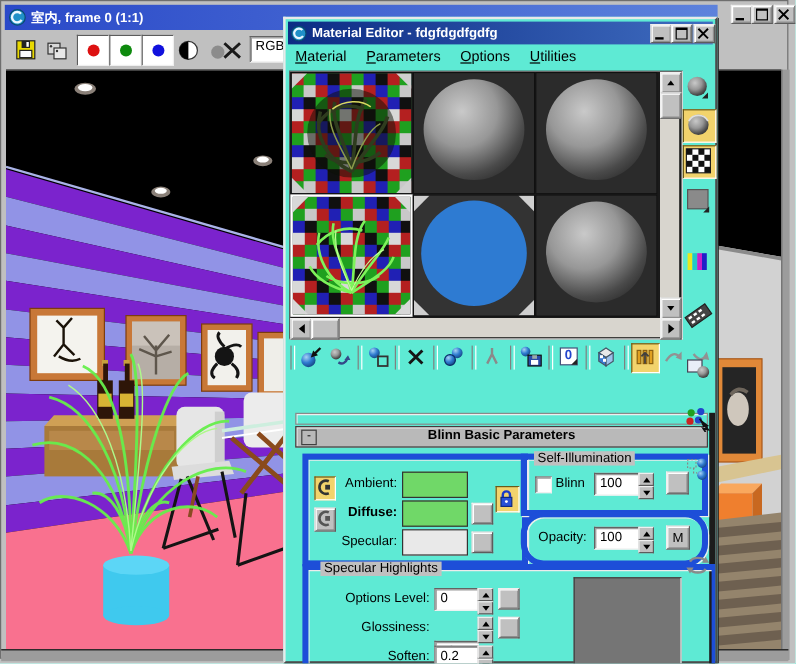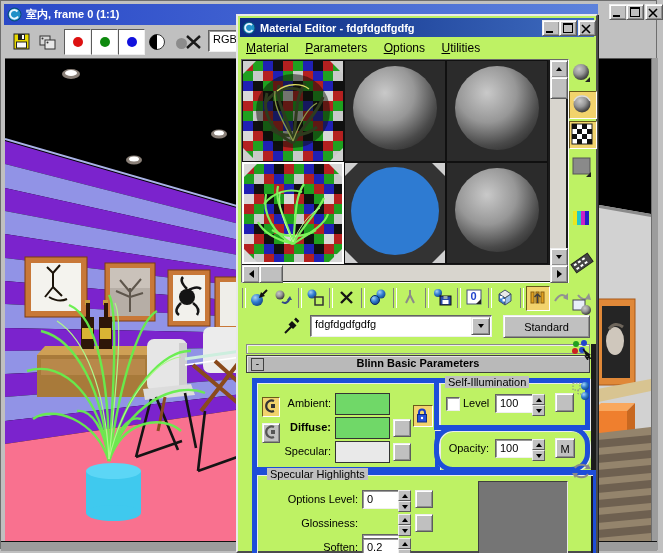--- a/index.html
+++ b/index.html
@@ -263,21 +263,21 @@
   </div>
   <div class="winbtn" style="left:626px;top:4px;">
     <div style="position:absolute;left:3px;top:2px;width:8px;height:7px;border:1px solid #000;border-top-width:2px;"></div>
   </div>
   <div class="winbtn" style="left:645px;top:4px;">
     <svg width="14" height="12">
         <path d="M3 2 L11 10 M11 2 L3 10" stroke="#000" stroke-width="1.6"></path>
       </svg>
   </div>
 
-  <div class="abs" id="me-window" style="left:236px;top:14px;width:362px;height:539px;background:#bef264;border:2px solid;border-color:#e9e9e9 #4c4c4c #4c4c4c #e9e9e9;box-sizing:border-box;box-shadow:1px 1px 0 #222;">
+  <div class="abs" id="me-window" style="left:236px;top:14px;width:362px;height:539px;background:#5eead4;border:2px solid;border-color:#e9e9e9 #4c4c4c #4c4c4c #e9e9e9;box-sizing:border-box;box-shadow:1px 1px 0 #222;">
 
     <div class="abs" style="left:2px;top:2px;width:354px;height:19px;background:linear-gradient(90deg,#0c2c84,#3f6cc0);display:flex;align-items:center;">
       <svg width="14" height="14" style="margin:0 4px 0 2px">
         <circle cx="7" cy="7" r="6" fill="#2090c8" stroke="#0a4a70"></circle>
         <path d="M10 4 A4 4 0 1 0 10.5 9" stroke="#eaf6ff" stroke-width="1.8" fill="none"></path>
       </svg>
       <span class="titletext">Material Editor - fdgfdgdfgdfg</span>
     </div>
     <div class="winbtn" style="left:304px;top:4px;">
       <div style="position:absolute;left:3px;bottom:2px;width:7px;height:2px;background:#000;"></div>
@@ -482,38 +482,20 @@
         </svg>
       </div>
       <div class="flatbtn" style="width:22px;height:23px;">
         <svg width="20" height="20">
           <path d="M4 8 Q10 16 15 9" stroke="#929292" stroke-width="2" fill="none"></path>
             <polygon points="17,13 11,12 15,6" fill="#929292"></polygon>
         </svg>
       </div>
     </div>
 
-    <div class="abs" style="left:2px;top:299px;width:356px;height:24px;">
-      <div class="flatbtn abs" style="left:40px;top:0;width:22px;height:22px;">
-        <svg width="20" height="20">
-          <path d="M4 17 L12 9" stroke="#111" stroke-width="2"></path>
-          <path d="M11 5 l4.5 4.5 -3.5 3.5 -4.5 -4.5 z" fill="#111"></path>
-          <path d="M14 2.5 l3.5 3.5" stroke="#111" stroke-width="2.5"></path>
-        </svg>
-      </div>
-      <div class="sunkenfield abs" style="left:70px;top:0;width:180px;height:20px;">
-        <span class="valuefield" style="display:block;">fdgfdgdfgdfg</span>
-        <div class="raised abs" style="right:1px;top:1px;width:17px;height:16px;display:flex;align-items:center;justify-content:center;">
-            <div class="tri-dn"></div>
-          </div>
-      </div>
-      <div class="raised abs" style="left:263px;top:0;width:85px;height:21px;display:flex;align-items:center;justify-content:center;">
-        <span class="t11">Standard</span>
-      </div>
-    </div>
 
     <div class="abs" style="left:2px;top:326px;width:356px;height:213px;overflow:hidden;">
 
       <div class="abs" style="left:6px;top:2px;width:342px;height:8px;border:1px solid #8a8a8a;box-shadow:inset 1px 1px 0 #eee;"></div>
 
       <div class="abs" style="left:351px;top:2px;width:5px;height:211px;background:#1c1c1c;"></div>
 
       <div class="rollhdr abs" style="left:6px;top:13px;width:342px;height:16px;">
         <div class="abs" style="left:4px;top:2px;width:11px;height:11px;border:1px solid #404040;text-align:center;line-height:9px;font-size:10px;">
           <span>-</span>
@@ -547,21 +529,21 @@
             <path d="M5 9 V6.5 a3 3 0 0 1 6 0 V9" stroke="#1a3ac8" stroke-width="2" fill="none"></path>
             <rect x="3.5" y="8.5" width="9" height="7.5" fill="#2850d8" stroke="#102a80"></rect>
             <circle cx="8" cy="12" r="1.2" fill="#fff"></circle>
           </svg>
         </div>
       </div>
 
       <div class="groupbox abs" style="left:194px;top:36px;width:146px;height:42px;">
         <span class="grouplabel" style="left:6px;">Self-Illumination</span>
         <div class="sunkenfield abs" style="left:7px;top:14px;width:12px;height:12px;"></div>
-        <span class="t11 abs" style="left:24px;top:14px;">Level</span>
+        <span class="t11 abs" style="left:24px;top:14px;">Blinn</span>
         <div class="sunkenfield abs" style="left:56px;top:11px;width:36px;height:17px;">
           <span class="valuefield" style="display:block;">100</span>
         </div>
         <div class="abs" style="left:93px;top:11px;">
           <div class="spin">
               <div class="tri-up"></div>
             </div>
           <div class="spin">
               <div class="tri-dn"></div>
             </div>

